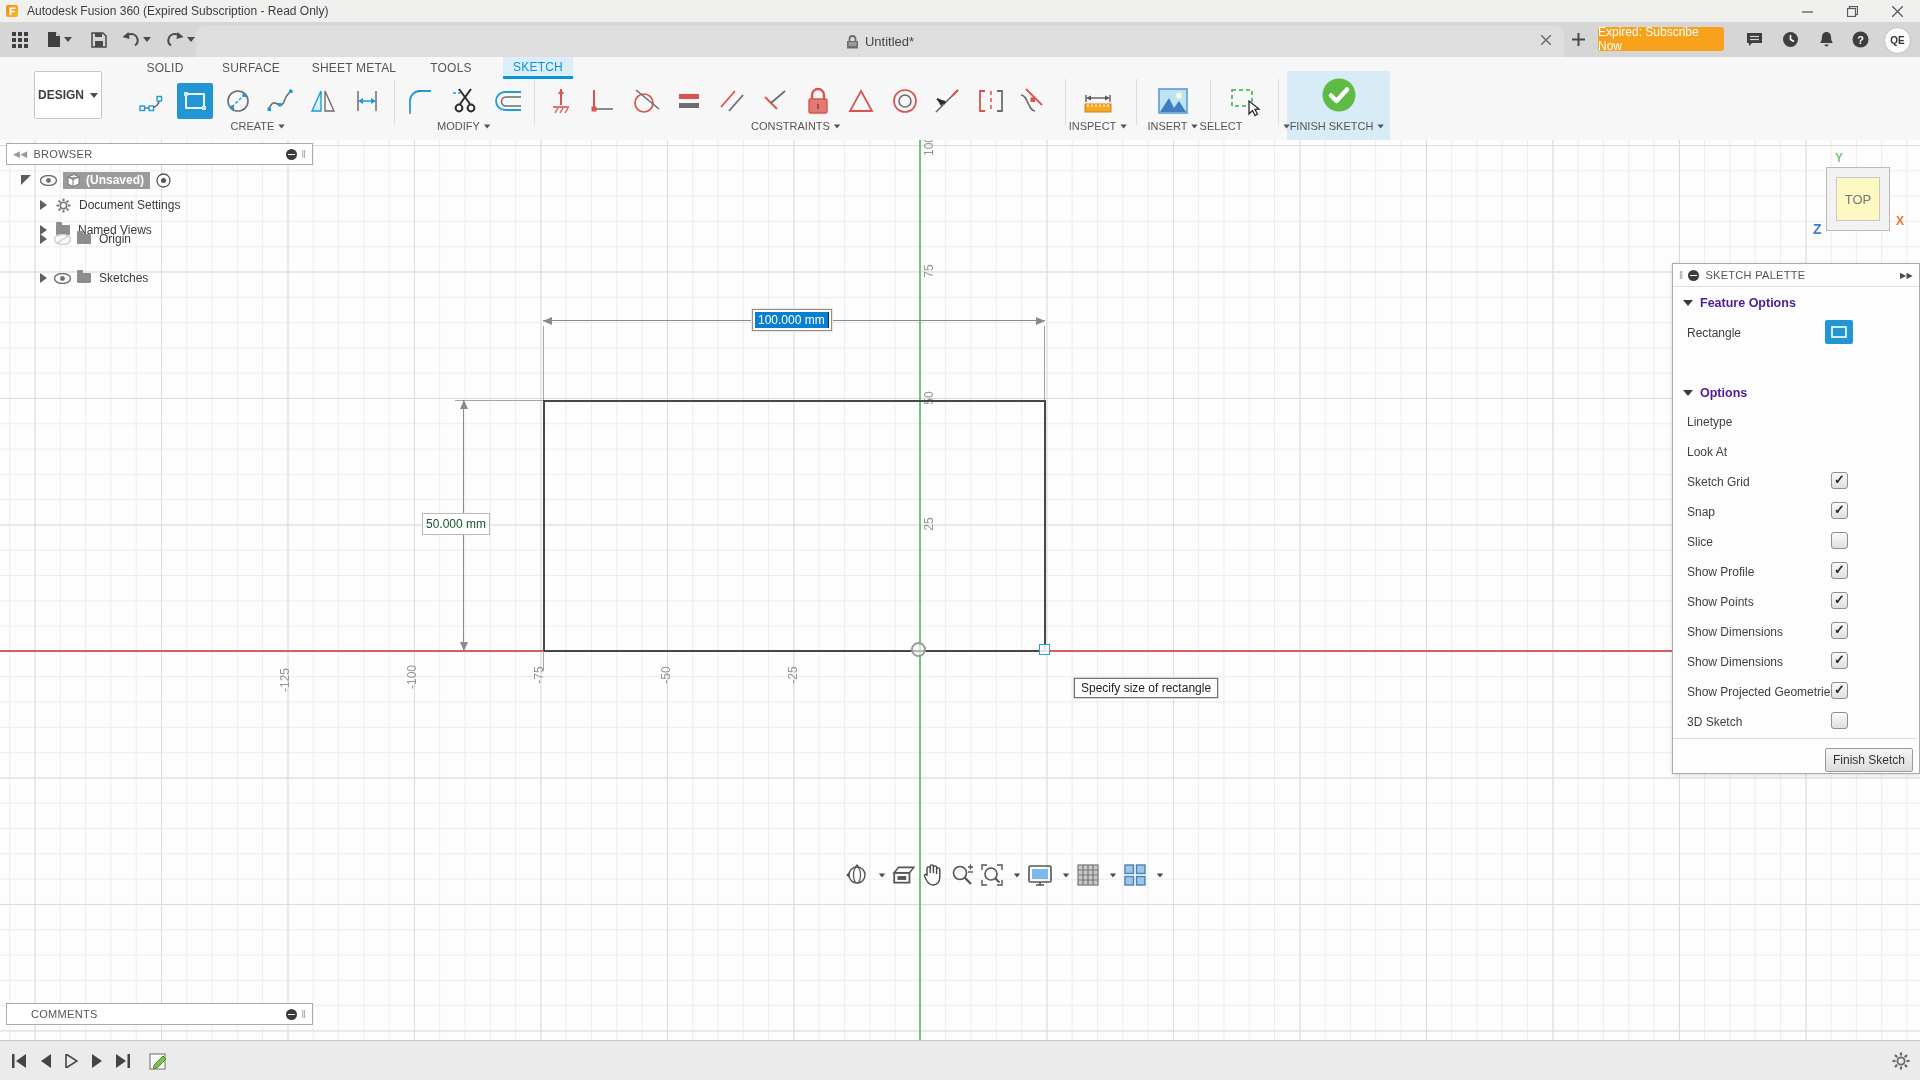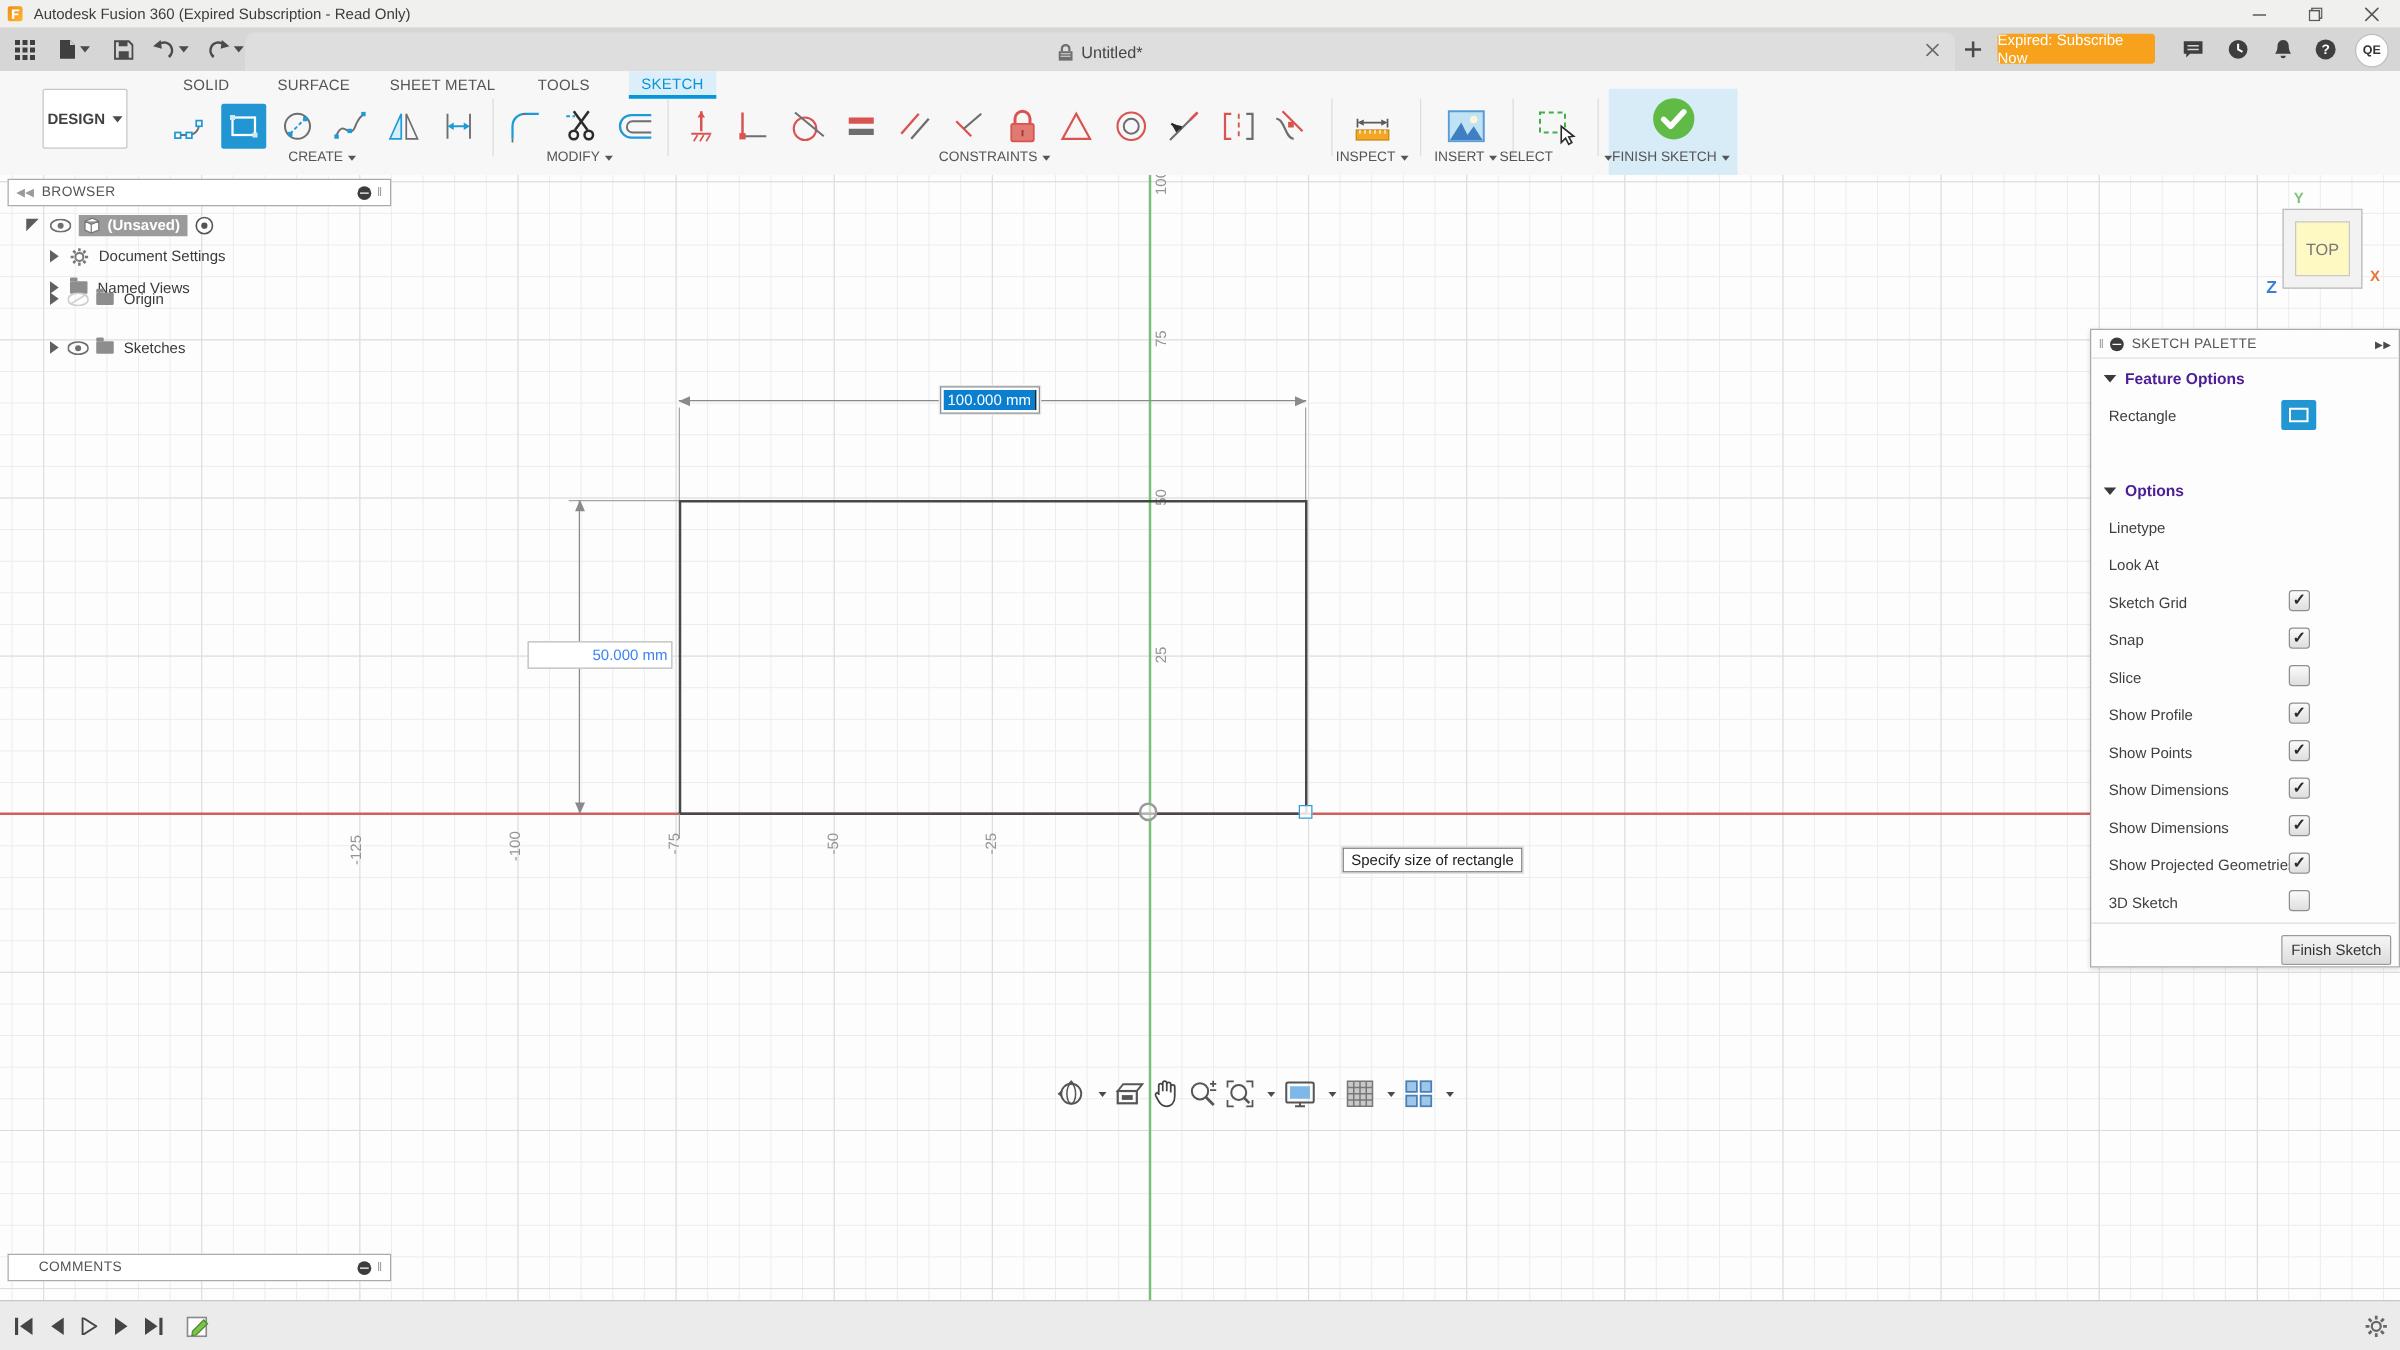--- a/index.html
+++ b/index.html
@@ -65,22 +65,22 @@
             transform:translate(-50%,-50%) rotate(-90deg);}
   .sline{position:absolute;background:#474747;}
   .extline{position:absolute;background:#a5a5a5;}
   .dimline{position:absolute;background:#8a8a8a;}
   .arrow{position:absolute;width:0;height:0;}
   .dim-input{position:absolute;left:752px;top:169px;background:#fff;border:1px solid #8f8f8f;
              padding:2px;display:flex;box-shadow:0 0 0 1px #e8e8e8;}
   .dim-input .sel{background:#0a7fd0;color:#fff;font-size:12px;padding:1px 3px;line-height:14px;
                   border-right:1px solid #222;}
   .dim-label{position:absolute;left:422px;top:373px;width:66px;height:20px;background:#fff;
-             border:1px solid #b9b9b9;font-size:12px;color:#3b82f6;display:flex;
-             align-items:center;justify-content:center;padding-left:48px;}
+             border:1px solid #b9b9b9;font-size:12px;color:#14532d;display:flex;
+             align-items:center;justify-content:center;}
   .tooltip{position:absolute;left:1074px;top:538px;background:#fff;border:1px solid #6f6f6f;
            outline:1px solid #d9d9d9;font-size:12px;color:#222;padding:2px 6px;white-space:nowrap;}
   .origin-pt{position:absolute;left:911px;top:502px;width:15px;height:15px;border:2.5px solid #9a9a9a;
              border-radius:50%;background:rgba(255,255,255,.6);box-sizing:border-box;}
   .corner-handle{position:absolute;left:1039px;top:504px;width:11px;height:11px;
                  border:1.5px solid #2a9fd8;background:rgba(255,255,255,.85);box-sizing:border-box;}
   
   .viewcube{position:absolute;left:1826px;top:27px;width:62px;height:62px;background:#f2f2f2;
             border:1px solid #b9b9b9;display:flex;align-items:center;justify-content:center;}
   .viewcube .face{width:42px;height:42px;background:#fef9c3;border:1px solid #c8c8c8;

